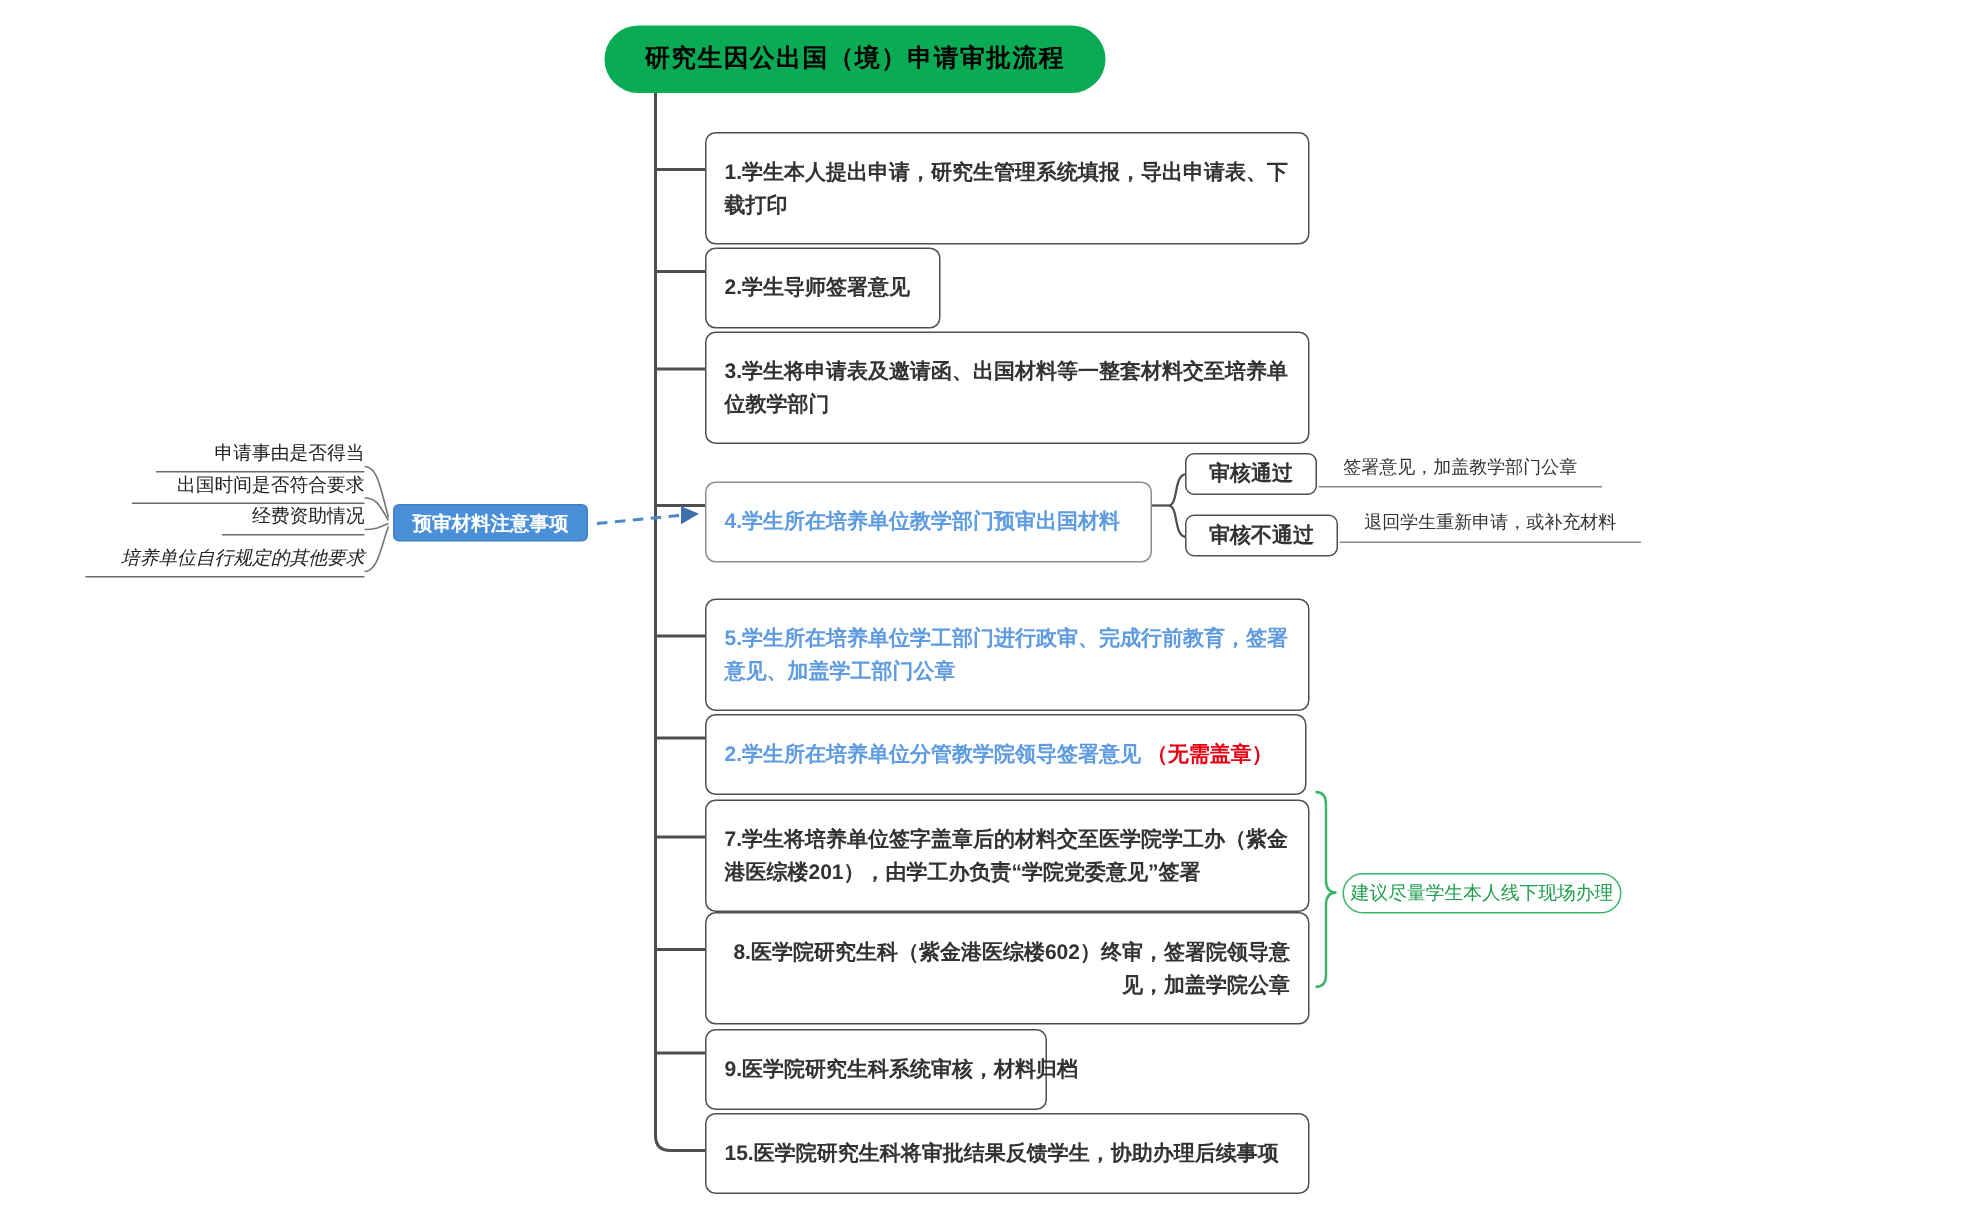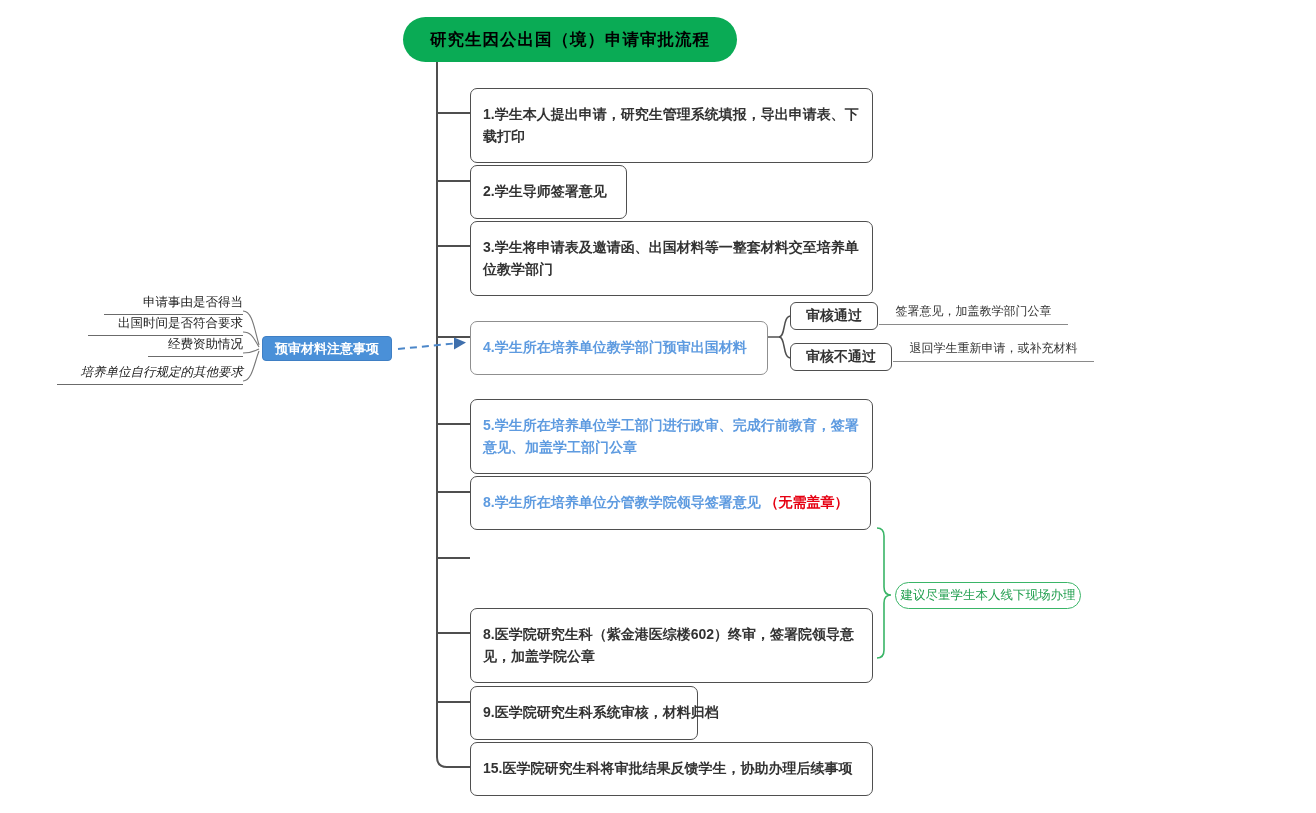--- a/index.html
+++ b/index.html
@@ -103,24 +103,27 @@
   <div class="step" style="left:470px;top:221px;width:403px;">
     <span>3.学生将申请表及邀请函、出国材料等一整套材料交至培养单位教学部门</span>
   </div>
   <div class="step light-border" style="left:470px;top:321px;width:298px;white-space:nowrap;">
     <span class="blue-text">4.学生所在培养单位教学部门预审出国材料</span>
   </div>
   <div class="step" style="left:470px;top:399px;width:403px;">
     <span class="blue-text">5.学生所在培养单位学工部门进行政审、完成行前教育，签署意见、加盖学工部门公章</span>
   </div>
   <div class="step" style="left:470px;top:476px;width:401px;white-space:nowrap;">
-    <span class="blue-text">8.学生所在培养单位分管教学院领导签署意见</span>
+    <span class="blue-text">2.学生所在培养单位分管教学院领导签署意见</span>
     <span class="red-note">（无需盖章）</span>
   </div>
-  <div class="step" style="left:470px;top:608px;width:403px;">
+  <div class="step" style="left:470px;top:533px;width:403px;">
+    <span>7.学生将培养单位签字盖章后的材料交至医学院学工办（紫金港医综楼201），由学工办负责“学院党委意见”签署</span>
+  </div>
+  <div class="step" style="left:470px;top:608px;width:403px;text-align:right;">
     <span>8.医学院研究生科（紫金港医综楼602）终审，签署院领导意见，加盖学院公章</span>
   </div>
   <div class="step" style="left:470px;top:686px;width:228px;white-space:nowrap;">
     <span>9.医学院研究生科系统审核，材料归档</span>
   </div>
   <div class="step" style="left:470px;top:742px;width:403px;">
     <span>15.医学院研究生科将审批结果反馈学生，协助办理后续事项</span>
   </div>
 
   <div class="precheck-box">预审材料注意事项</div>

